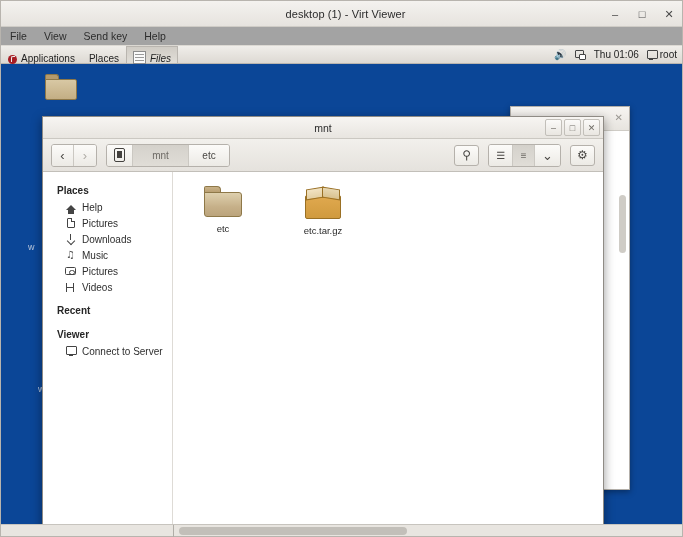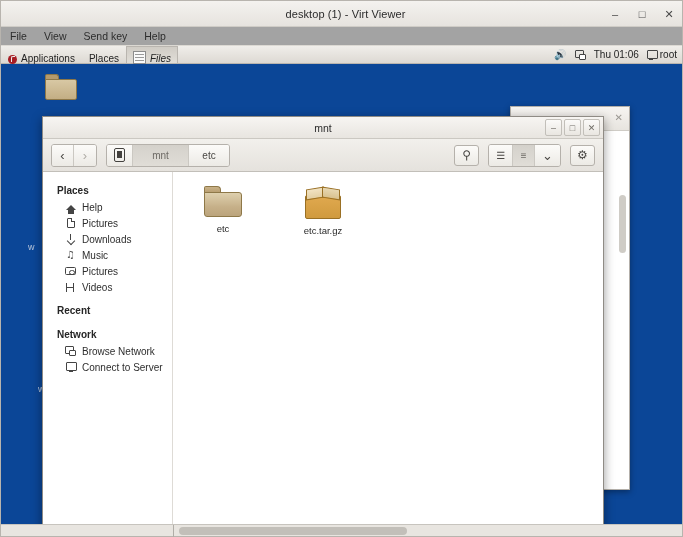--- a/index.html
+++ b/index.html
@@ -401,27 +401,21 @@
           </div>
           <div class="side-item">
             <span class="side-ico">
                 <span class="ic-vid"></span>
               </span>
             <span>Videos</span>
           </div>
 
           <div class="side-head" style="padding-top:10px;">Recent</div>
 
-          <div class="side-head" style="padding-top:10px;">Network</div>
-          <div class="side-item">
-            <span class="side-ico">
-                <span class="ic-net"></span>
-              </span>
-            <span>Browse Network</span>
-          </div>
+          <div class="side-head" style="padding-top:10px;">Viewer</div>
           <div class="side-item">
             <span class="side-ico">
                 <span class="ic-srv"></span>
               </span>
             <span>Connect to Server</span>
           </div>
         </div>
 
         <div id="content">
           <div id="icon-grid">

